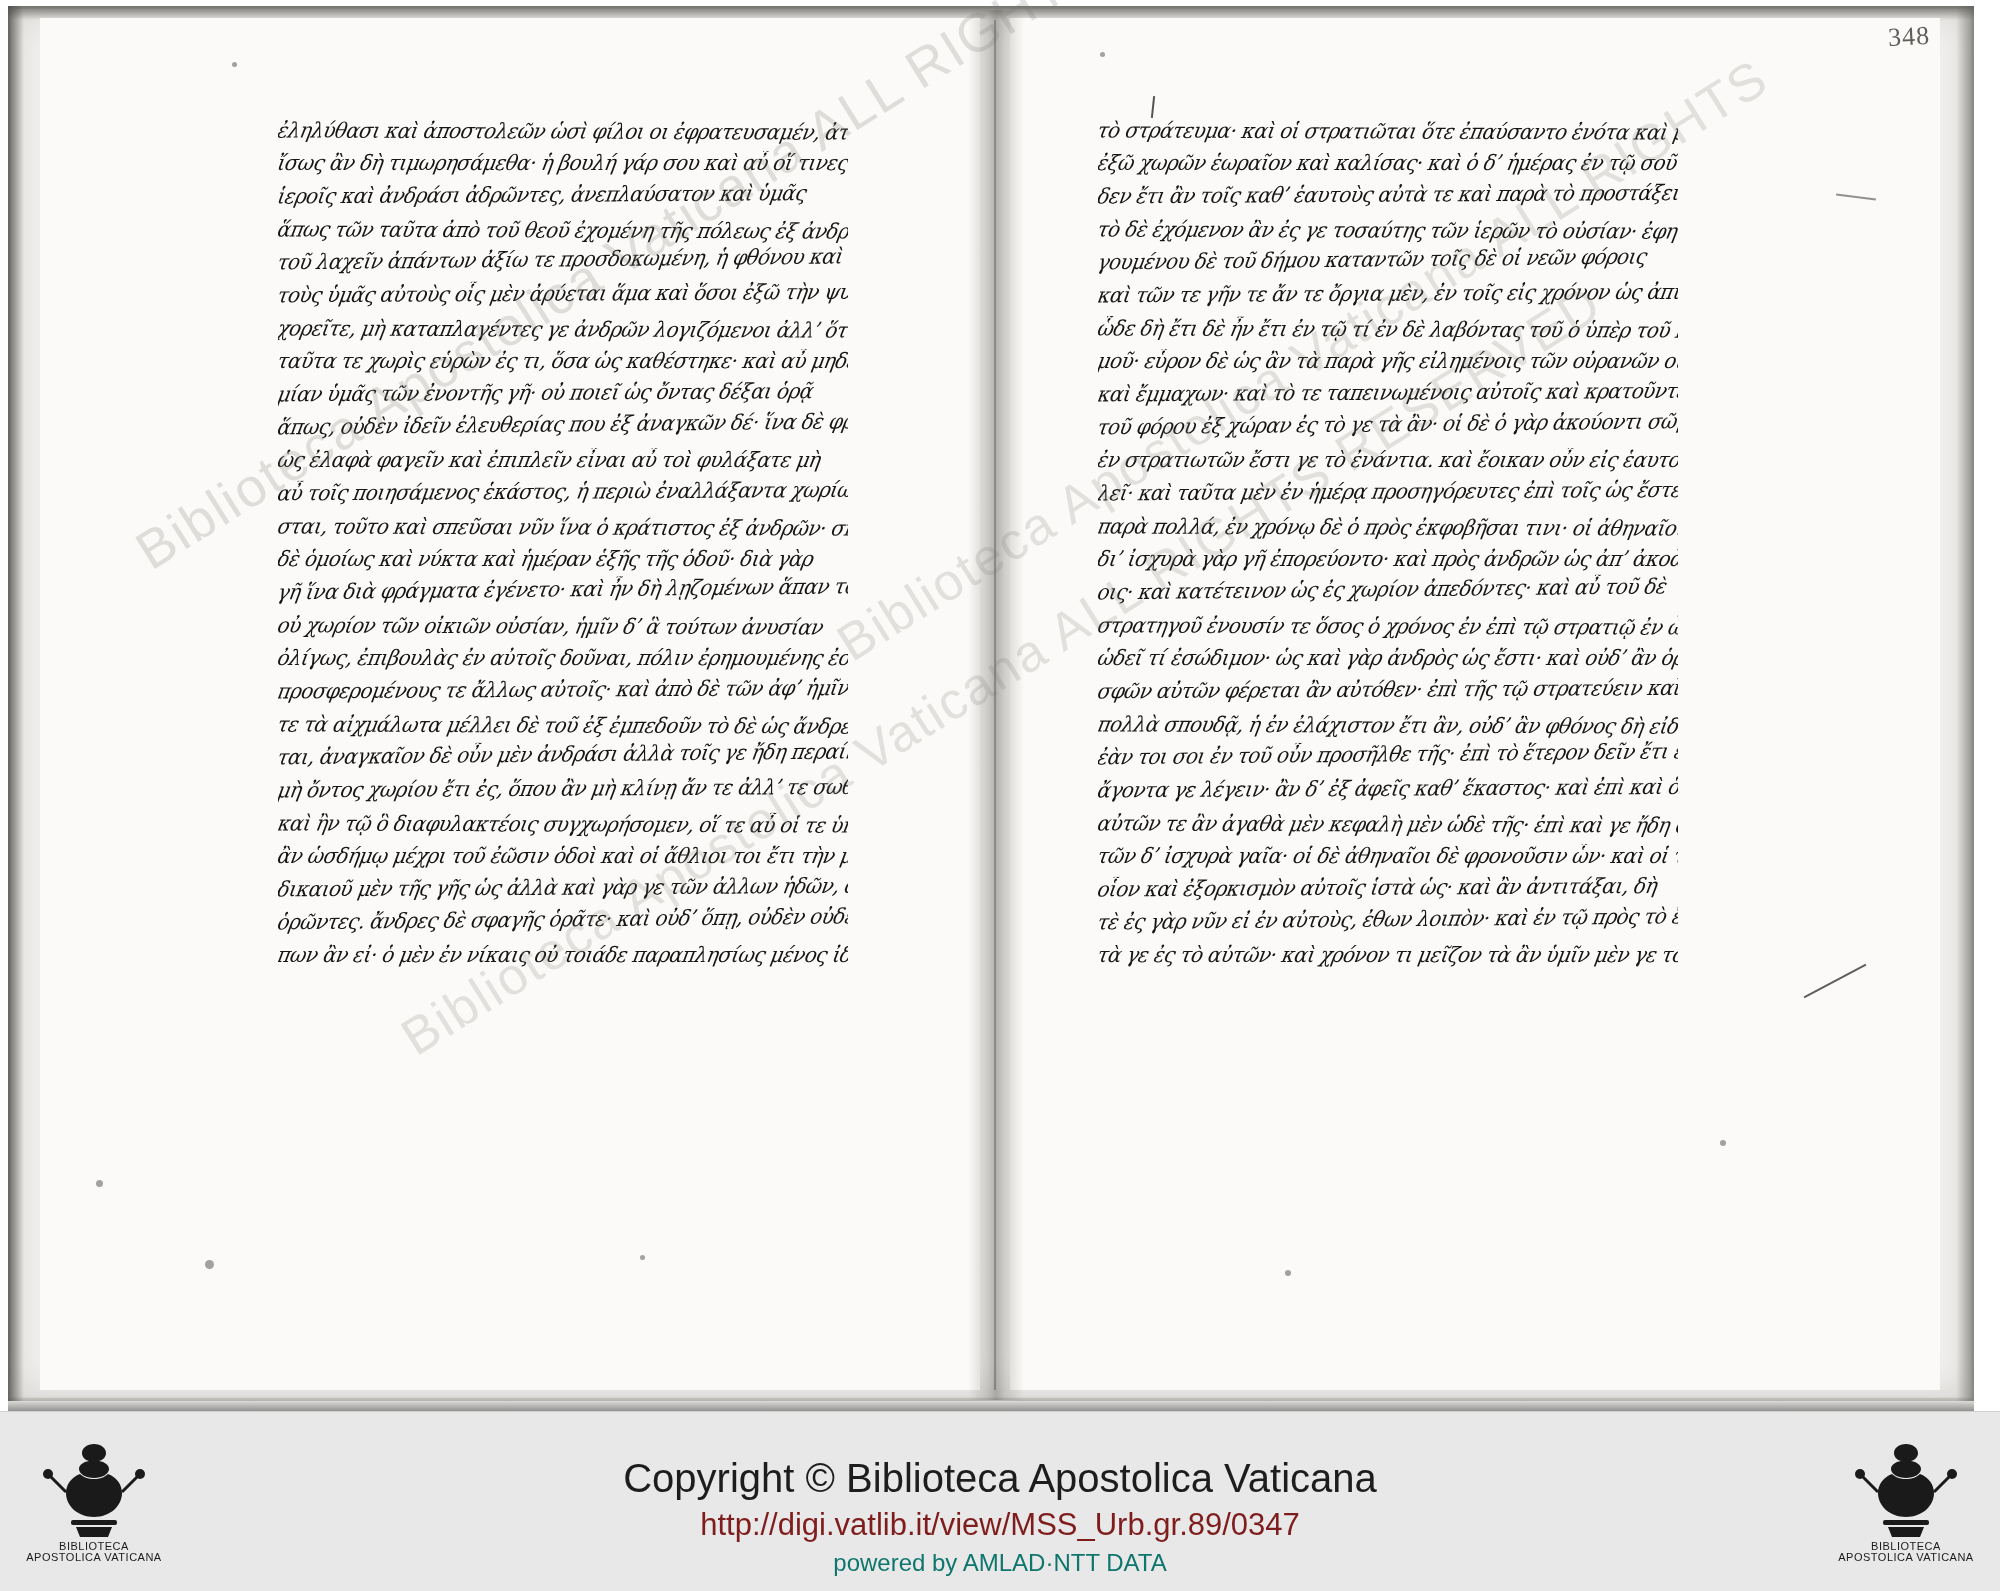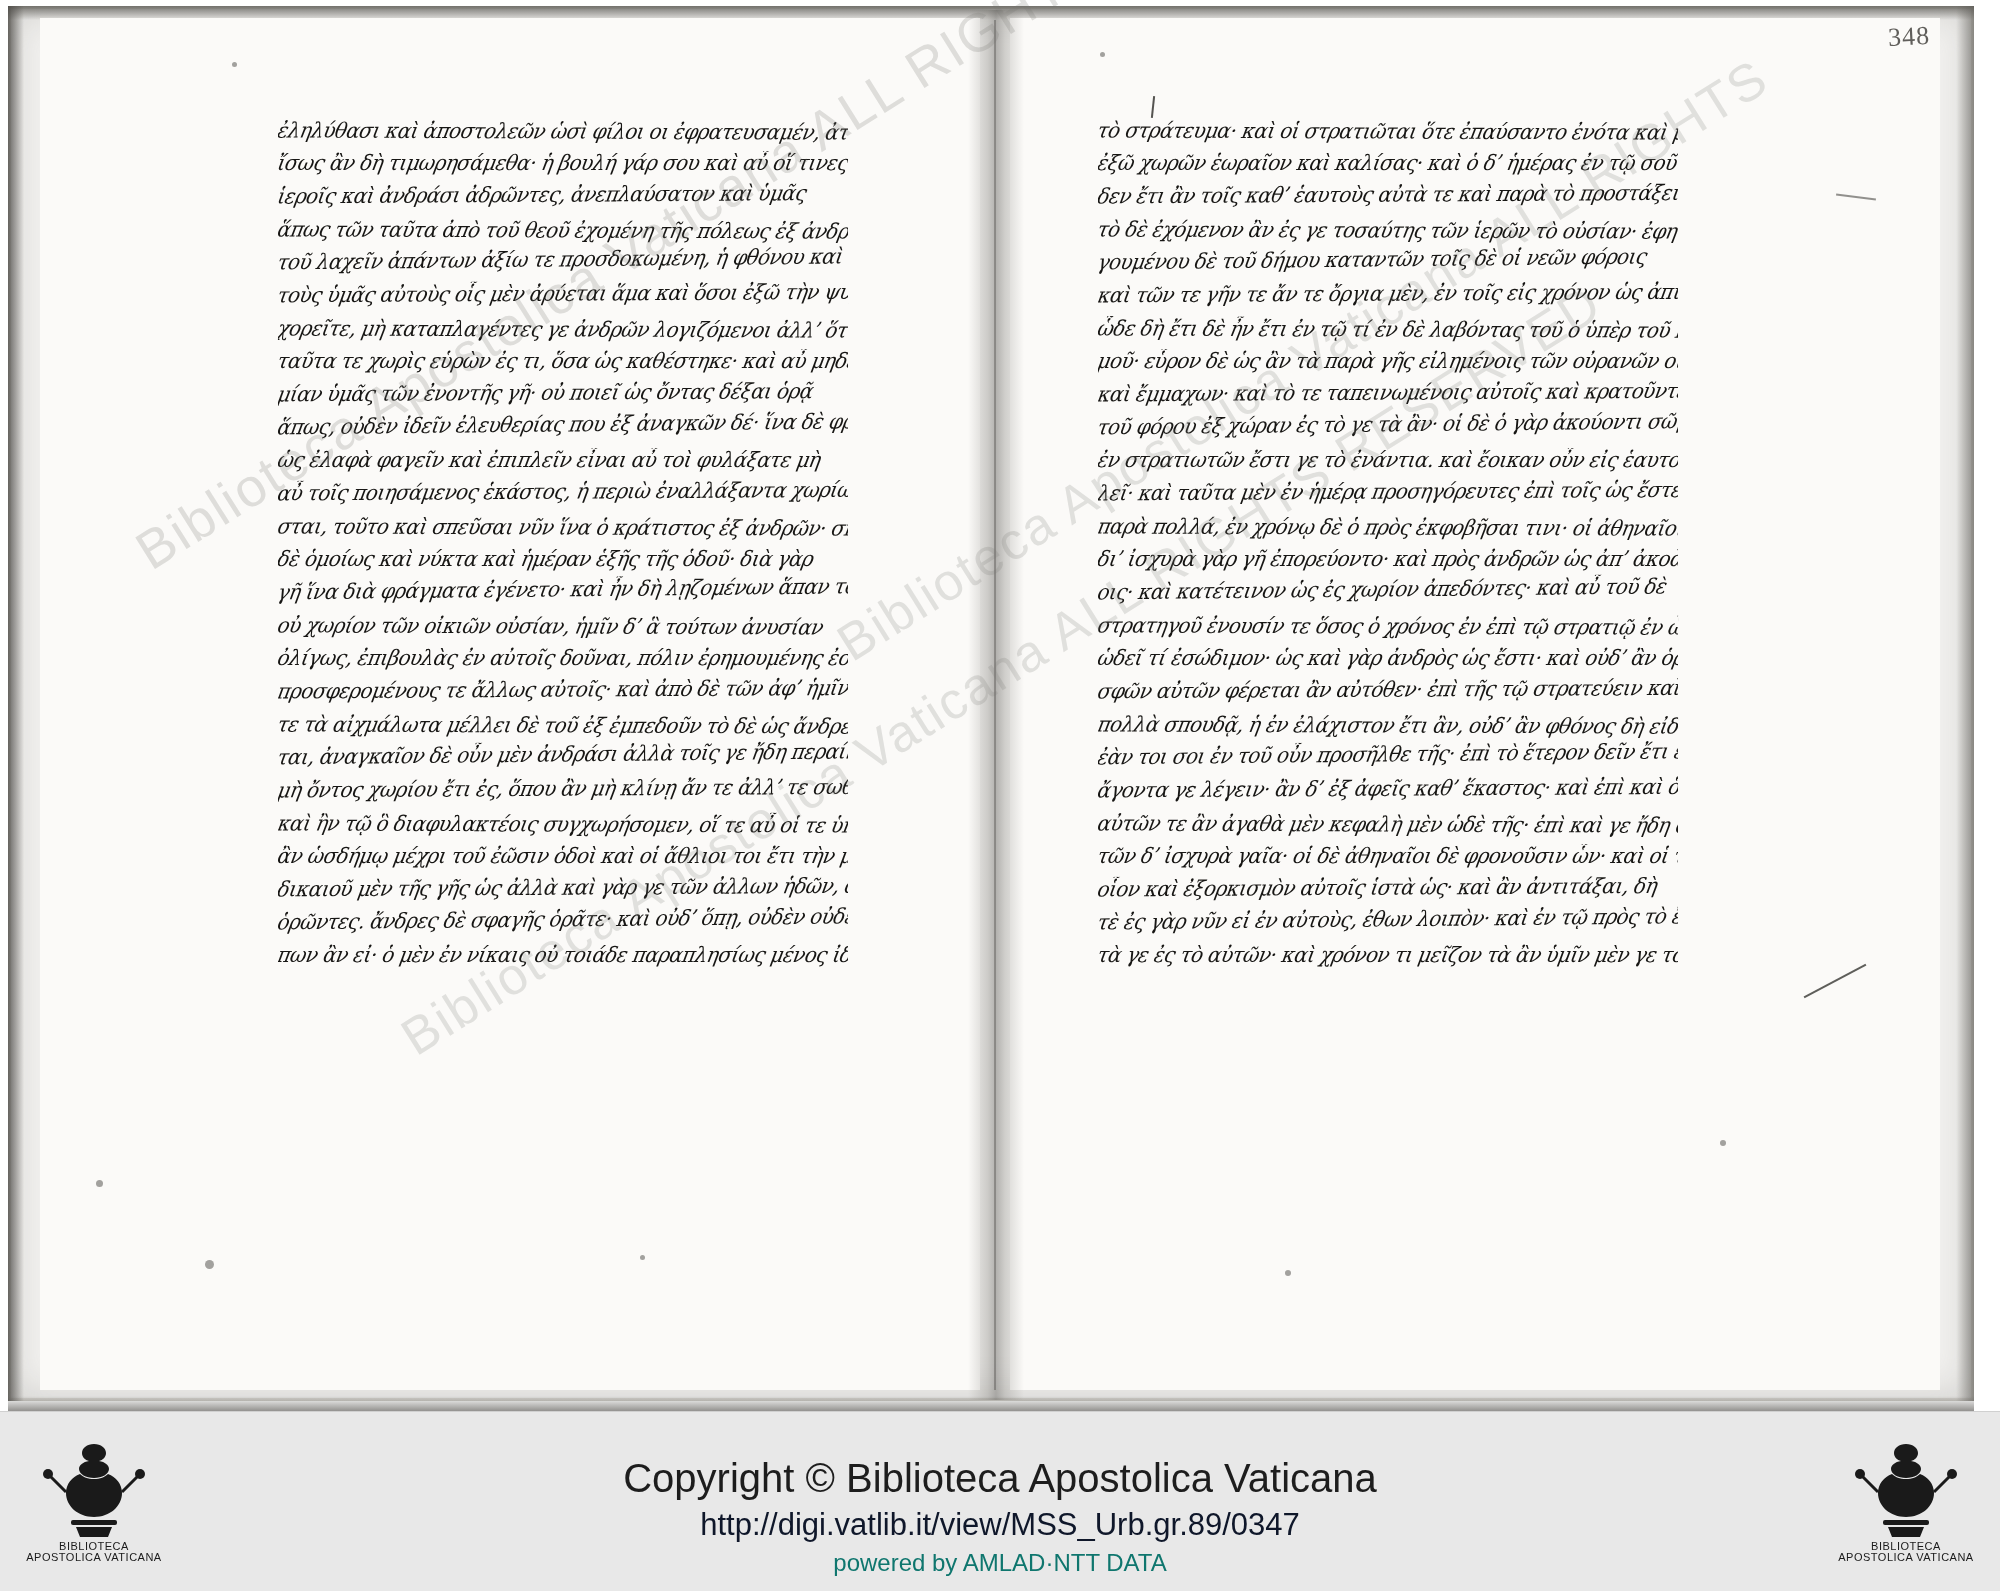--- a/index.html
+++ b/index.html
@@ -266,21 +266,21 @@
     position: absolute;
     top: 20px;
     width: 160px;
     height: 130px;
   }
   .seal-left  { left: 14px; }
   .seal-right { right: 14px; }
 
   .seal svg { display: block; }
 
-  a.footer-url { color: #0f172a; text-decoration: none; }
+  a.footer-url { color: #7f1d1d; text-decoration: none; }
 </style>
 </head>
 <body>
 
 <div class="page">
 
   <div class="scan">
 
     <div class="plate-frame"></div>
     <div class="plate-edge-top"></div>

